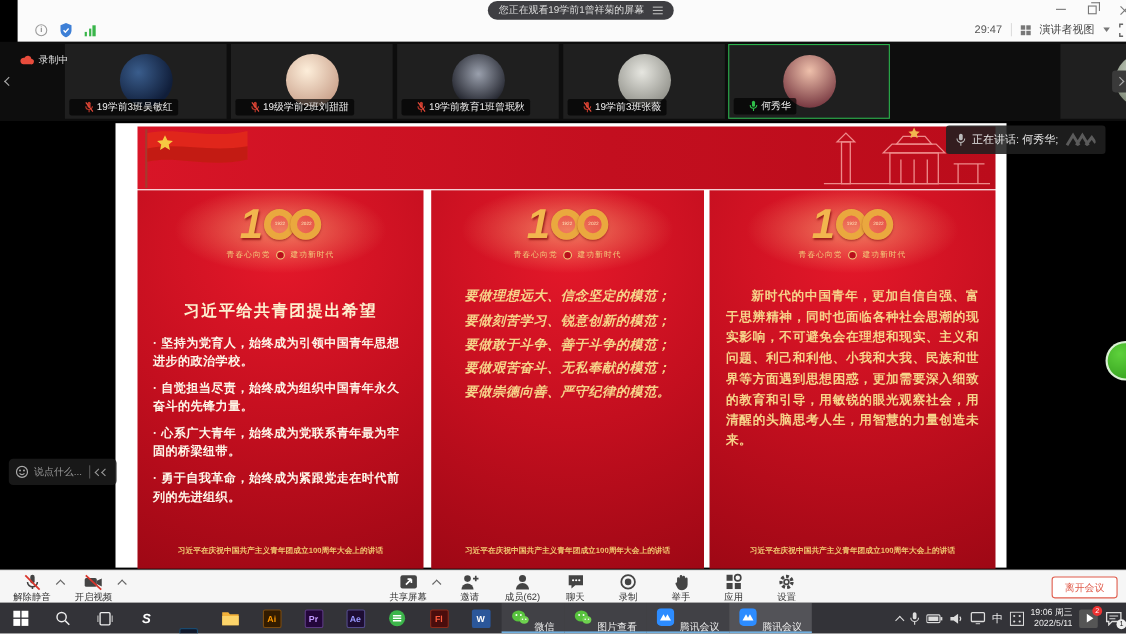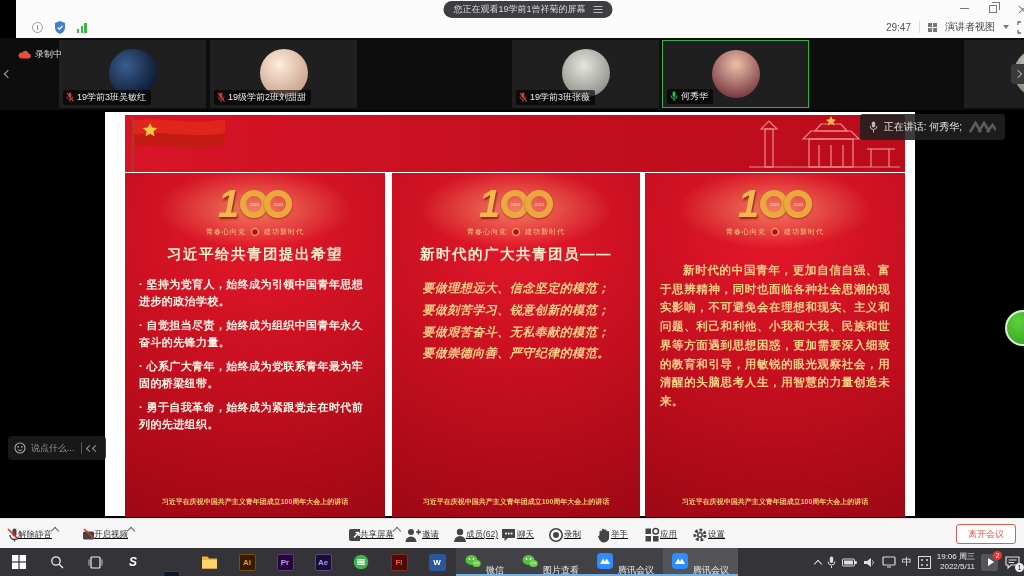--- a/index.html
+++ b/index.html
@@ -41,21 +41,21 @@
   .tile.speaking { border:1.5px solid #2bb24c; }
   .avatar { width:48px; height:48px; border-radius:50%; margin:9px auto 0; }
   .a1 { background:radial-gradient(circle at 35% 35%, #3a5d8c, #101e3a 72%); }
   .a2 { background:radial-gradient(circle at 40% 32%, #fdeeda, #c9a08a 80%); }
   .a3 { background:radial-gradient(circle at 50% 38%, #9aa0ad, #23252e 75%); }
   .a4 { background:radial-gradient(circle at 45% 35%, #e6e6e0, #8f8f88 80%); }
   .a5 { background:radial-gradient(circle at 50% 30%, #eec0ab, #7a3b43 80%); }
   .a6 { background:radial-gradient(circle at 45% 35%, #e4ead0, #7c8a58 80%); }
   .a7 { background:radial-gradient(circle at 45% 35%, #d4dcd0, #77816e 80%); }
   .badge { position:absolute; left:4px; bottom:3px; height:15px; background:rgba(0,0,0,.65);
-           border-radius:2px; display:flex; align-items:center; gap:3px; padding:0 5px 0 3px;
+           border-radius:2px; display:flex; align-items:center; gap:3px; padding:0 5px 0 14px;
            font-size:9px; color:#eee; white-space:nowrap; }
   .strip-nav { position:absolute; top:26px; width:13px; height:20px; display:flex; align-items:center; justify-content:center; z-index:4; }
   .chev { width:6px; height:6px; border-left:1.6px solid #aaa; border-top:1.6px solid #aaa; }
   .chev.left { transform:rotate(-45deg); } .chev.right { transform:rotate(135deg); }
   .strip-nav.rightpos { right:0; background:#3a3a3a; border-radius:3px 0 0 3px; }
   .strip-nav.leftpos { left:1px; }
 
   
   .stage { position:absolute; left:0; top:110px; width:1024px; height:408px; background:#000; }
   .slide { position:absolute; left:105px; top:2px; width:810px; height:404px; background:#fff; }
@@ -73,45 +73,45 @@
   .num { position:relative; display:flex; justify-content:center; align-items:center; }
   .d1 { font-size:38px; line-height:36px; font-weight:bold; font-style:italic; color:#f2b64e;
         text-shadow:1px 2px 2px rgba(110,0,0,.65); margin-right:1px; }
   .ring { width:28px; height:28px; border:6px solid #eaa83e; border-radius:50%; display:inline-flex;
           align-items:center; justify-content:center; box-shadow:0 1px 2px rgba(110,0,0,.5); }
   .ring + .ring { margin-left:-4px; }
   .ring i { font-style:normal; font-size:5px; color:#ffe9bd; transform:scale(.85); }
   .tagline { position:relative; margin-top:5px; display:flex; justify-content:center; align-items:center; gap:5px;
              color:#f3cd7c; font-size:7px; letter-spacing:1px; }
   .tagdot { width:8px; height:8px; border-radius:50%; border:1px solid #f3cd7c; background:#b90e1c; }
-  .ptitle { margin-top:0; text-align:center; font-size:14.5px; font-weight:bold; color:#fdf0cf; letter-spacing:1.5px; }
+  .ptitle { margin-top:28px; text-align:center; font-size:14.5px; font-weight:bold; color:#fdf0cf; letter-spacing:1.5px; }
   .plines1 { padding:12px 14px 0; }
   .plines1 div { font-size:11px; font-weight:bold; color:#fdf6e8; line-height:1.55; letter-spacing:.4px; margin-bottom:7px; }
   .plines2 { padding:14px 16px 0; }
   .plines2 div { font-size:12px; font-weight:bold; color:#f6d389; line-height:1.82; letter-spacing:.5px; text-align:center; white-space:nowrap;font-style:italic; }
   .pbody { padding:16px 15px 0; font-size:11.5px; font-weight:bold; color:#f6d389; line-height:1.63;
            text-align:justify; text-indent:2em; letter-spacing:.3px; }
   .pcaption { position:absolute; left:0; right:0; bottom:9px; text-align:center; font-size:7px;
               color:#f0c770; line-height:1.55; padding:0 30px; font-weight:bold; }
 
   .speak-banner { position:absolute; right:19px; top:4px; height:26px; background:rgba(32,32,32,.88);
                   border-radius:3px; display:flex; align-items:center; gap:6px; padding:0 9px; z-index:5; }
   .speak-banner .txt { font-size:10px; color:#e6e6e6; white-space:nowrap; }
-  .chat-hint { position:absolute; left:8px; top:326px; width:98px; height:24px; background:rgba(28,28,28,.85);
+  .chat-hint { position:absolute; left:8px; top:307px; width:98px; height:24px; background:rgba(28,28,28,.85);
                border-radius:4px; display:flex; align-items:center; gap:5px; padding:0 6px; z-index:5; }
   .chat-hint .txt { font-size:9px; color:#999; white-space:nowrap; }
   .chat-div { width:1px; height:12px; background:#555; margin-left:1px; }
   .dbl-chev { display:flex; gap:1px; }
   .dbl-chev i { width:5px; height:5px; border-left:1.3px solid #999; border-top:1.3px solid #999; transform:rotate(-45deg); }
   .float-green { position:absolute; right:-17px; top:200px; width:36px; height:36px; border-radius:50%;
                  background:radial-gradient(circle at 35% 30%, #5ed13c, #2f9a1a); border:2px solid rgba(255,255,255,.8); z-index:6; }
 
   
   .toolbar { position:absolute; left:0; top:518px; width:1024px; height:30px; background:#f6f6f6; border-top:1px solid #e2e2e2; }
-  .titem { display:flex; align-items:center; justify-content:flex-start; width:46px; height:30px; padding-top:2px;text-decoration:underline; }
+  .titem { display:flex; flex-direction:column; align-items:center; justify-content:flex-start; width:46px; height:30px; padding-top:2px; }
   .titem .lbl { font-size:8.5px; color:#333; margin-top:0; white-space:nowrap; }
   .tchev { width:6px; height:6px; border-left:1.4px solid #666; border-top:1.4px solid #666; transform:rotate(45deg); margin-top:9px; }
   .tb-left { position:absolute; left:6px; top:0; display:flex; align-items:flex-start; }
   .tb-share { position:absolute; left:348px; top:0; display:flex; align-items:flex-start; }
   .tb-mid { position:absolute; left:404px; top:0; display:flex; align-items:flex-start; gap:2px; }
   .leave-btn { position:absolute; right:8px; top:5px; width:60px; height:20px; border:1px solid #e05b4b;
                border-radius:3px; background:#fff; color:#e05b4b; font-size:9px; display:flex; align-items:center; justify-content:center; }
 
   
   .taskbar { position:absolute; left:0; top:548px; width:1024px; height:28px; background:#333338; display:flex; align-items:stretch; }
@@ -222,20 +222,32 @@
       <div class="badge">
           <svg width="8" height="11">
             <rect x="2.6" y="0.5" width="2.8" height="5.5" rx="1.4" fill="#c0392b"></rect>
             <path d="M1 4.5 a3 3 0 0 0 6 0" stroke="#c0392b" fill="none"></path>
             <line x1="4" y1="8" x2="4" y2="10" stroke="#c0392b"></line>
             <line x1="1" y1="1" x2="7.5" y2="9.5" stroke="#e74c3c" stroke-width="1.1"></line>
           </svg>
           <span>19级学前2班刘甜甜</span>
         </div>
     </div>
+    <div class="tile" style="left:361px">
+      <div class="avatar a3"></div>
+      <div class="badge">
+          <svg width="8" height="11">
+            <rect x="2.6" y="0.5" width="2.8" height="5.5" rx="1.4" fill="#c0392b"></rect>
+            <path d="M1 4.5 a3 3 0 0 0 6 0" stroke="#c0392b" fill="none"></path>
+            <line x1="4" y1="8" x2="4" y2="10" stroke="#c0392b"></line>
+            <line x1="1" y1="1" x2="7.5" y2="9.5" stroke="#e74c3c" stroke-width="1.1"></line>
+          </svg>
+          <span>19学前教育1班曾珉秋</span>
+        </div>
+    </div>
     <div class="tile" style="left:512px">
       <div class="avatar a4"></div>
       <div class="badge">
           <svg width="8" height="11">
             <rect x="2.6" y="0.5" width="2.8" height="5.5" rx="1.4" fill="#c0392b"></rect>
             <path d="M1 4.5 a3 3 0 0 0 6 0" stroke="#c0392b" fill="none"></path>
             <line x1="4" y1="8" x2="4" y2="10" stroke="#c0392b"></line>
             <line x1="1" y1="1" x2="7.5" y2="9.5" stroke="#e74c3c" stroke-width="1.1"></line>
           </svg>
           <span>19学前3班张薇</span>
@@ -326,24 +338,24 @@
               <span class="ring">
                 <i>2022</i>
               </span>
             </div>
           <div class="tagline">
               <span>青春心向党</span>
               <span class="tagdot"></span>
               <span>建功新时代</span>
             </div>
         </div>
-        <div class="ptitle">新时代的广大共青团员——</div>
         <div class="plines2">
           <div>要做理想远大、信念坚定的模范；</div>
           <div>要做刻苦学习、锐意创新的模范；</div>
+          <div>要做敢于斗争、善于斗争的模范；</div>
           <div>要做艰苦奋斗、无私奉献的模范；</div>
           <div>要做崇德向善、严守纪律的模范。</div>
         </div>
         <div class="pcaption">习近平在庆祝中国共产主义青年团成立100周年大会上的讲话</div>
       </div>
 
       <div class="poster p3">
         <div class="emblem">
           <div class="num">
               <span class="d1">1</span>
@@ -400,21 +412,21 @@
       <div class="titem">
         <svg width="17" height="17">
             <rect x="6.5" y="1.5" width="4" height="8" rx="2" fill="#444"></rect>
             <path d="M4 8 a4.5 4.5 0 0 0 9 0" fill="none" stroke="#444" stroke-width="1.4"></path>
             <line x1="8.5" y1="12.5" x2="8.5" y2="14.5" stroke="#444" stroke-width="1.4"></line>
             <line x1="2" y1="2" x2="15" y2="15" stroke="#d9352b" stroke-width="1.6"></line>
           </svg>
         <span class="lbl">解除静音</span>
       </div>
       <span class="tchev"></span>
-      <div class="titem" style="margin-left:24px">
+      <div class="titem" style="margin-left:4px">
         <svg width="18" height="17">
             <rect x="1" y="4.5" width="11" height="8" rx="1.5" fill="#444"></rect>
             <path d="M12 7 L16.5 4.8 V12.2 L12 10 Z" fill="#444"></path>
             <line x1="2" y1="2" x2="16" y2="15" stroke="#d9352b" stroke-width="1.6"></line>
           </svg>
         <span class="lbl">开启视频</span>
       </div>
       <span class="tchev"></span>
     </div>
 

